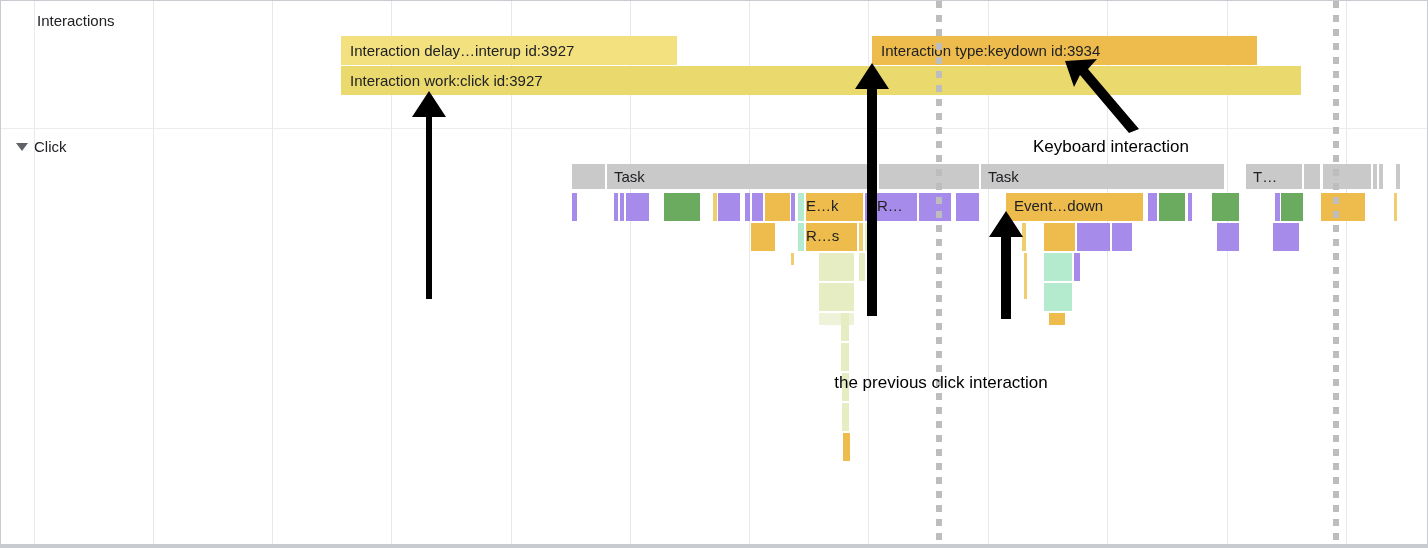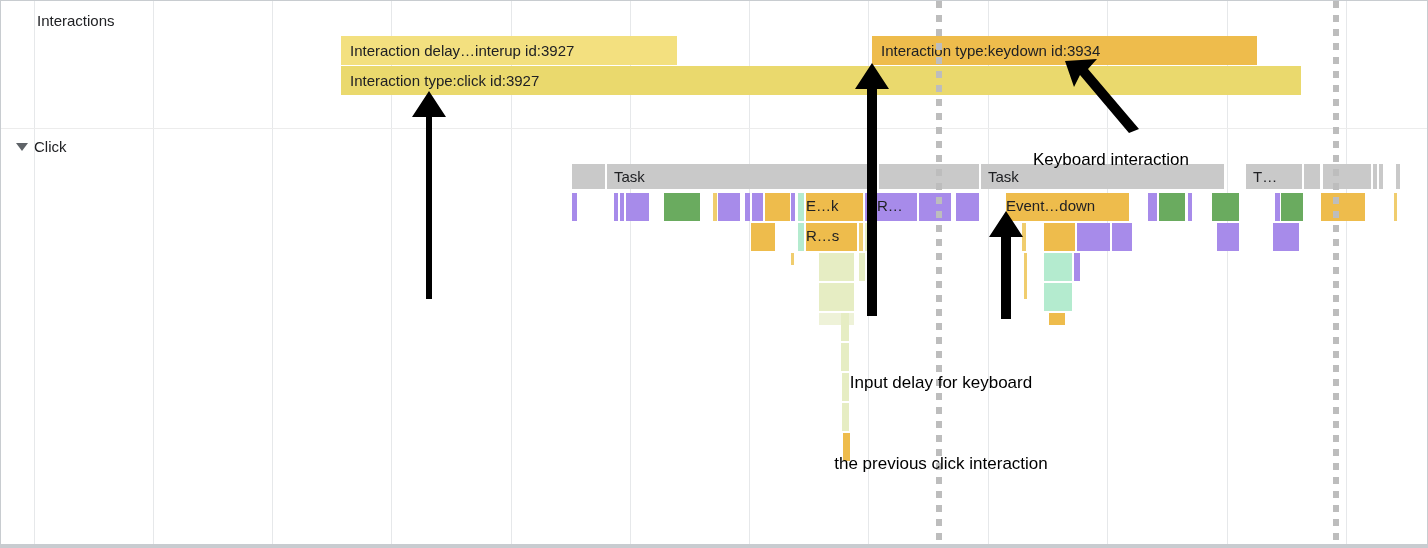--- a/index.html
+++ b/index.html
@@ -69,21 +69,21 @@
   <div class="hrule" style="top:127px"></div>
   <div class="bottomrule"></div>
 
   <div class="track-label" style="left:36px;top:11px;">Interactions</div>
 
   <div class="tri" style="left:15px;top:142px;"></div>
   <div class="track-label" style="left:33px;top:137px;">Click</div>
 
   <div class="ibar light" style="left:340px;top:35px;width:336px;">Interaction delay…interup id:3927</div>
 
-  <div class="ibar pale" style="left:340px;top:65px;width:960px;">Interaction type:click id:3927</div>
+  <div class="ibar pale" style="left:340px;top:65px;width:960px;">Interaction work:click id:3927</div>
 
   <div class="ibar deep" style="left:871px;top:35px;width:385px;">Interaction type:keydown id:3934</div>
 
   <div class="fblk task" style="left:571px;top:163px;width:33px;height:25px;"></div>
   <div class="fblk task" style="left:606px;top:163px;width:268px;height:25px;">
     <div class="tasklbl" style="left:0;top:0;width:100%;">Task</div>
   </div>
   <div class="fblk task" style="left:878px;top:163px;width:100px;height:25px;"></div>
   <div class="fblk task" style="left:980px;top:163px;width:243px;height:25px;">
     <div class="tasklbl" style="left:0;top:0;width:100%;">Task</div>
@@ -112,21 +112,21 @@
   <div class="fblk gold" style="left:805px;top:192px;width:57px;height:28px;">
     <div class="fblk-lbl">E…k</div>
   </div>
   <div class="fblk purple" style="left:864px;top:192px;width:10px;height:28px;"></div>
   <div class="fblk purple" style="left:876px;top:192px;width:40px;height:28px;">
     <div class="fblk-lbl">R…</div>
   </div>
   <div class="fblk purple" style="left:918px;top:192px;width:32px;height:28px;"></div>
   <div class="fblk purple" style="left:955px;top:192px;width:23px;height:28px;"></div>
 
-  <div class="fblk gold" style="left:1005px;top:192px;width:123px;height:28px;">
+  <div class="fblk gold" style="left:1005px;top:192px;width:137px;height:28px;padding-left:8px;">
     <div class="fblk-lbl">Event…down</div>
   </div>
   <div class="fblk purple" style="left:1147px;top:192px;width:9px;height:28px;"></div>
   <div class="fblk green" style="left:1158px;top:192px;width:26px;height:28px;"></div>
   <div class="fblk purple" style="left:1187px;top:192px;width:4px;height:28px;"></div>
   <div class="fblk green" style="left:1211px;top:192px;width:27px;height:28px;"></div>
   <div class="fblk purple" style="left:1274px;top:192px;width:5px;height:28px;"></div>
   <div class="fblk green" style="left:1280px;top:192px;width:22px;height:28px;"></div>
   <div class="fblk gold" style="left:1320px;top:192px;width:44px;height:28px;"></div>
   <div class="fblk goldl" style="left:1393px;top:192px;width:3px;height:28px;"></div>
@@ -165,26 +165,25 @@
   <div class="dashmark" style="left:935px;"></div>
   <div class="dashmark" style="left:1332px;"></div>
 
   <svg class="arrow" style="left:405px;top:88px;" width="48" height="210" viewBox="0 0 48 210">
     <path d="M20 210 L20 28 L6 28 L23 2 L40 28 L26 28 L26 210 Z" fill="#000"></path>
   </svg>
 
   <svg class="arrow" style="left:1062px;top:52px;" width="80" height="80" viewBox="0 0 80 80">
     <path d="M2 8 L34 6 L25 16 L76 76 L66 80 L17 22 L11 34 Z" fill="#000"></path>
   </svg>
-  <div class="anno" style="left:1032px;top:145px;">Keyboard interaction</div>
+  <div class="anno" style="left:1032px;top:132px;">Keyboard interaction</div>
 
   <svg class="arrow" style="left:852px;top:60px;" width="40" height="255" viewBox="0 0 40 255">
     <path d="M14 255 L14 28 L2 28 L19 2 L36 28 L24 28 L24 255 Z" fill="#000"></path>
   </svg>
   <svg class="arrow" style="left:986px;top:208px;" width="40" height="110" viewBox="0 0 40 110">
     <path d="M14 110 L14 28 L2 28 L19 2 L36 28 L24 28 L24 110 Z" fill="#000"></path>
   </svg>
   <div class="anno" style="left:782px;top:314px;text-align:center;width:316px;">
-    <div>Input delay for keyboard</div>
     <div>the previous click interaction</div>
   </div>
 
 </div>
 
 </body></html>

